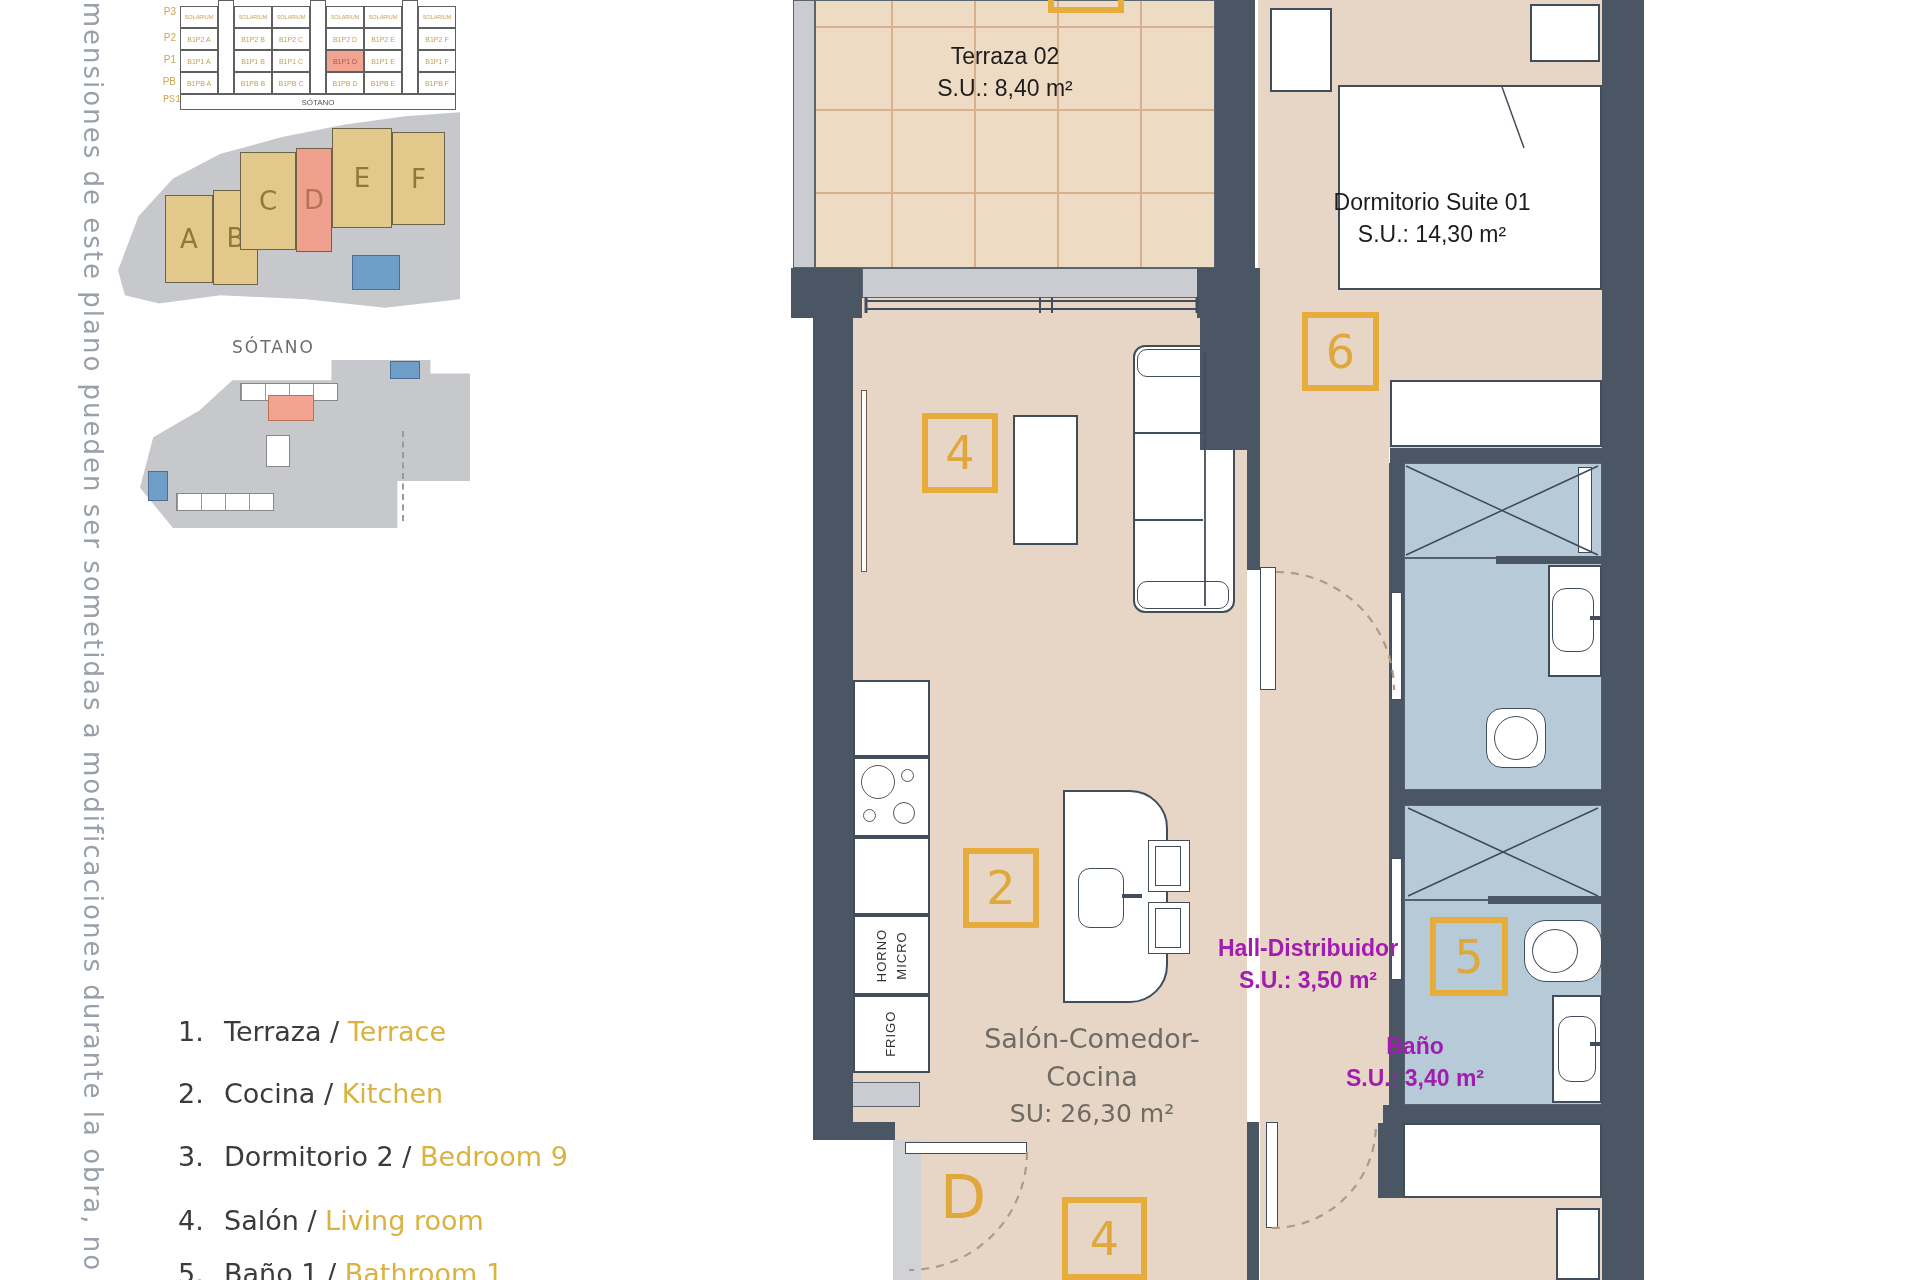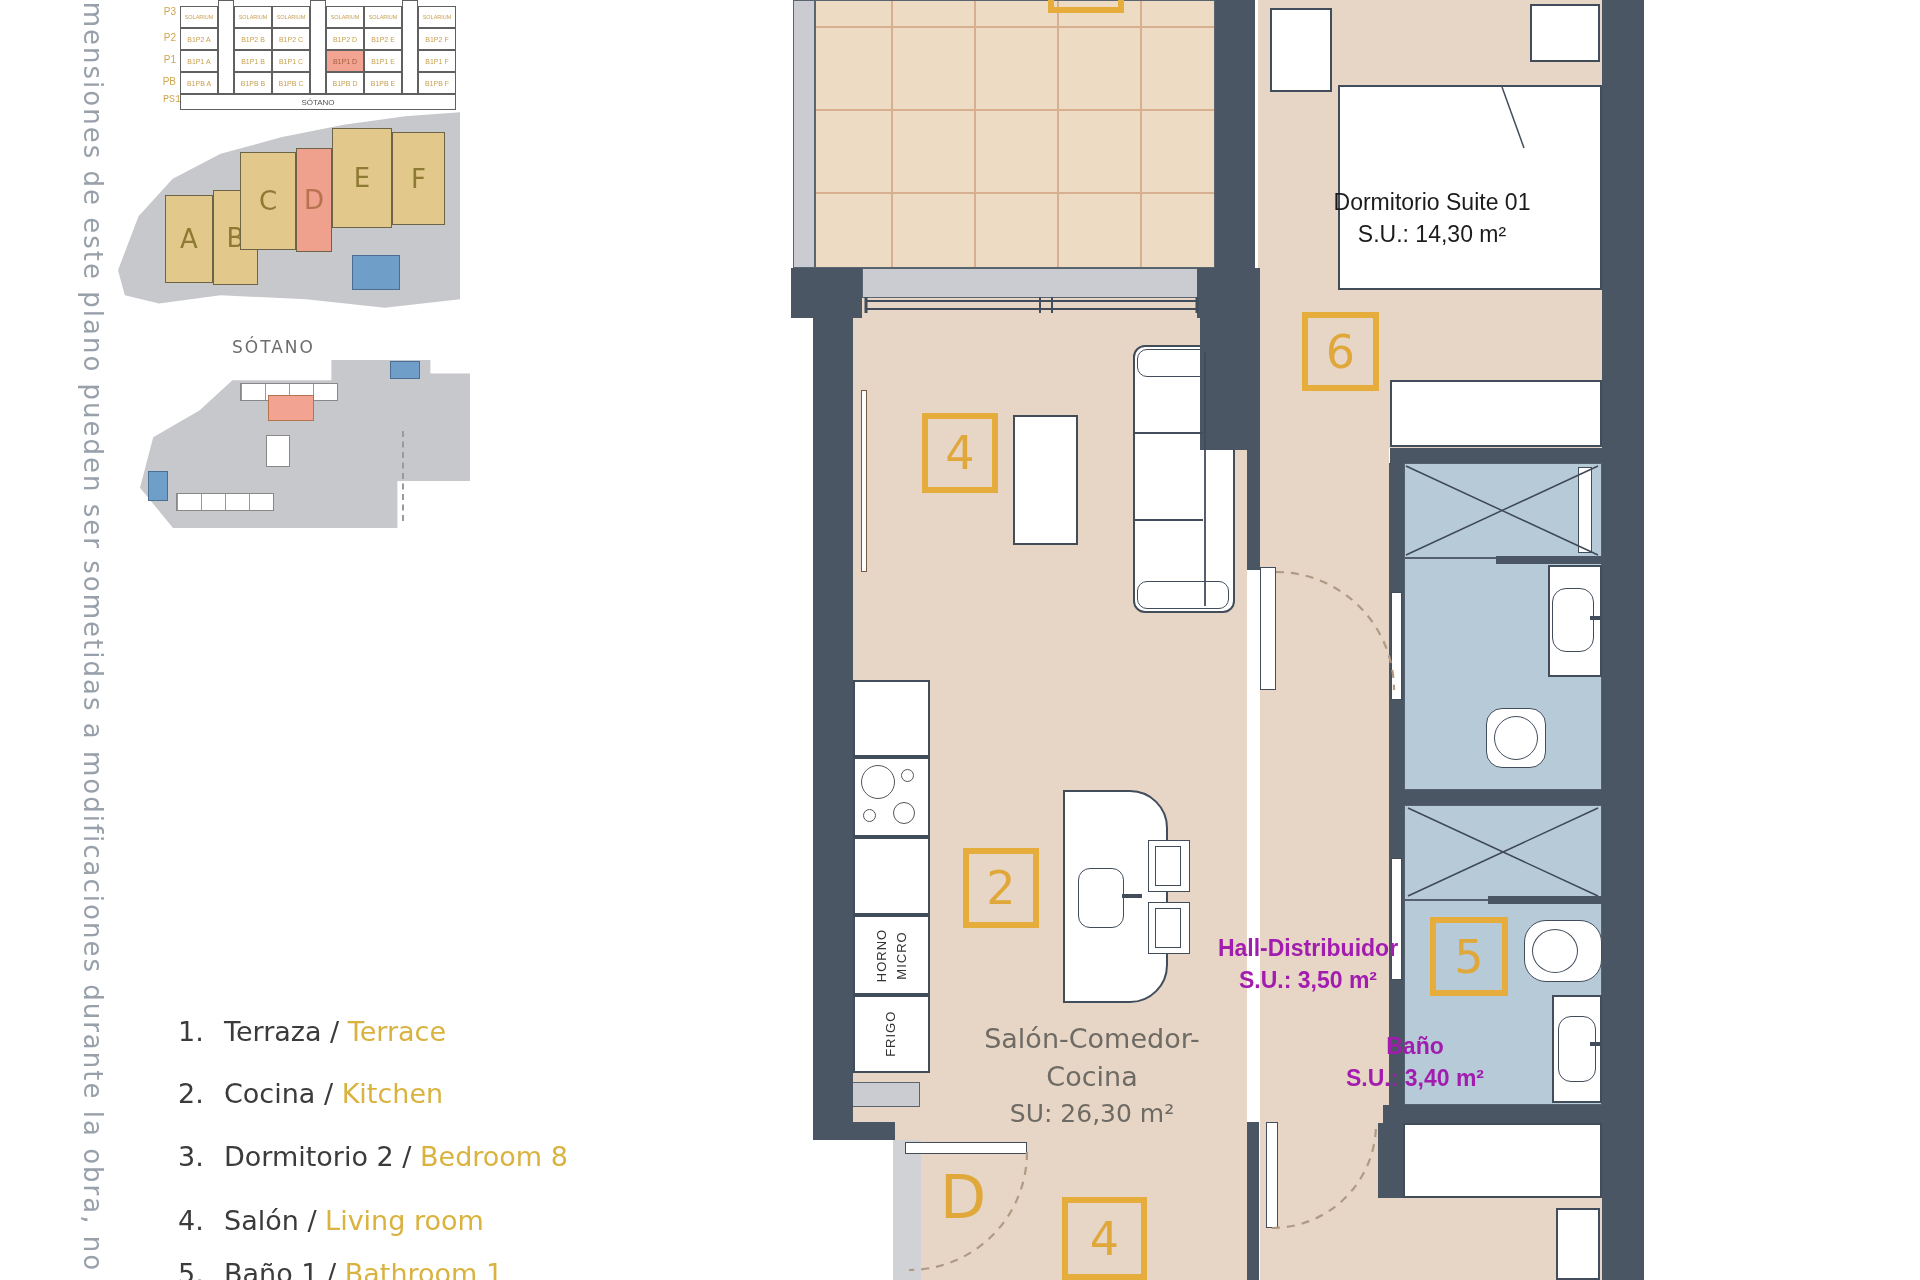--- a/index.html
+++ b/index.html
@@ -116,21 +116,21 @@
   <div class="legend-item" style="left:0;top:70px;">
     <span class="legend-num">2.</span>
       <span>Cocina</span>
       <span>&nbsp;/&nbsp;</span>
       <span class="legend-en">Kitchen</span>
   </div>
   <div class="legend-item" style="left:0;top:133px;">
     <span class="legend-num">3.</span>
       <span>Dormitorio 2</span>
       <span>&nbsp;/&nbsp;</span>
-      <span class="legend-en">Bedroom 8</span>
+      <span class="legend-en">Bedroom 9</span>
   </div>
   <div class="legend-item" style="left:0;top:197px;">
     <span class="legend-num">4.</span>
       <span>Salón</span>
       <span>&nbsp;/&nbsp;</span>
       <span class="legend-en">Living room</span>
   </div>
   <div class="legend-item" style="left:0;top:250px;">
     <span class="legend-num">5.</span>
       <span>Baño 1</span>
@@ -240,20 +240,24 @@
   <div class="thinfurn" style="left:905px;top:1142px;width:122px;height:12px;"></div>
 
   <div class="abs" style="left:1048px;top:0;width:76px;height:13px;border-left:6px solid #e6ad3c;border-right:6px solid #e6ad3c;border-bottom:6px solid #e6ad3c;box-sizing:border-box;"></div>
   <div class="gbox" style="left:922px;top:413px;width:76px;height:80px;">4</div>
   <div class="gbox" style="left:963px;top:848px;width:76px;height:80px;">2</div>
   <div class="gbox" style="left:1302px;top:312px;width:77px;height:79px;">6</div>
   <div class="gbox" style="left:1430px;top:917px;width:78px;height:79px;">5</div>
   <div class="gbox" style="left:1062px;top:1197px;width:85px;height:83px;">4</div>
   <div class="abs" style="left:940px;top:1162px;font-family:'DejaVu Sans',sans-serif;font-size:60px;color:#e0a83a;">D</div>
 
+  <div class="lbl" style="left:905px;top:40px;width:200px;">
+    <div>Terraza 02</div>
+    <div>S.U.: 8,40 m²</div>
+  </div>
   <div class="lbl" style="left:1332px;top:186px;width:200px;">
     <div>Dormitorio Suite 01</div>
     <div>S.U.: 14,30 m²</div>
   </div>
   <div class="lbl navy" style="left:1208px;top:932px;width:200px;">
     <div>Hall-Distribuidor</div>
     <div>S.U.: 3,50 m²</div>
   </div>
   <div class="lbl navy" style="left:1316px;top:1030px;width:198px;">
     <div>Baño</div>

